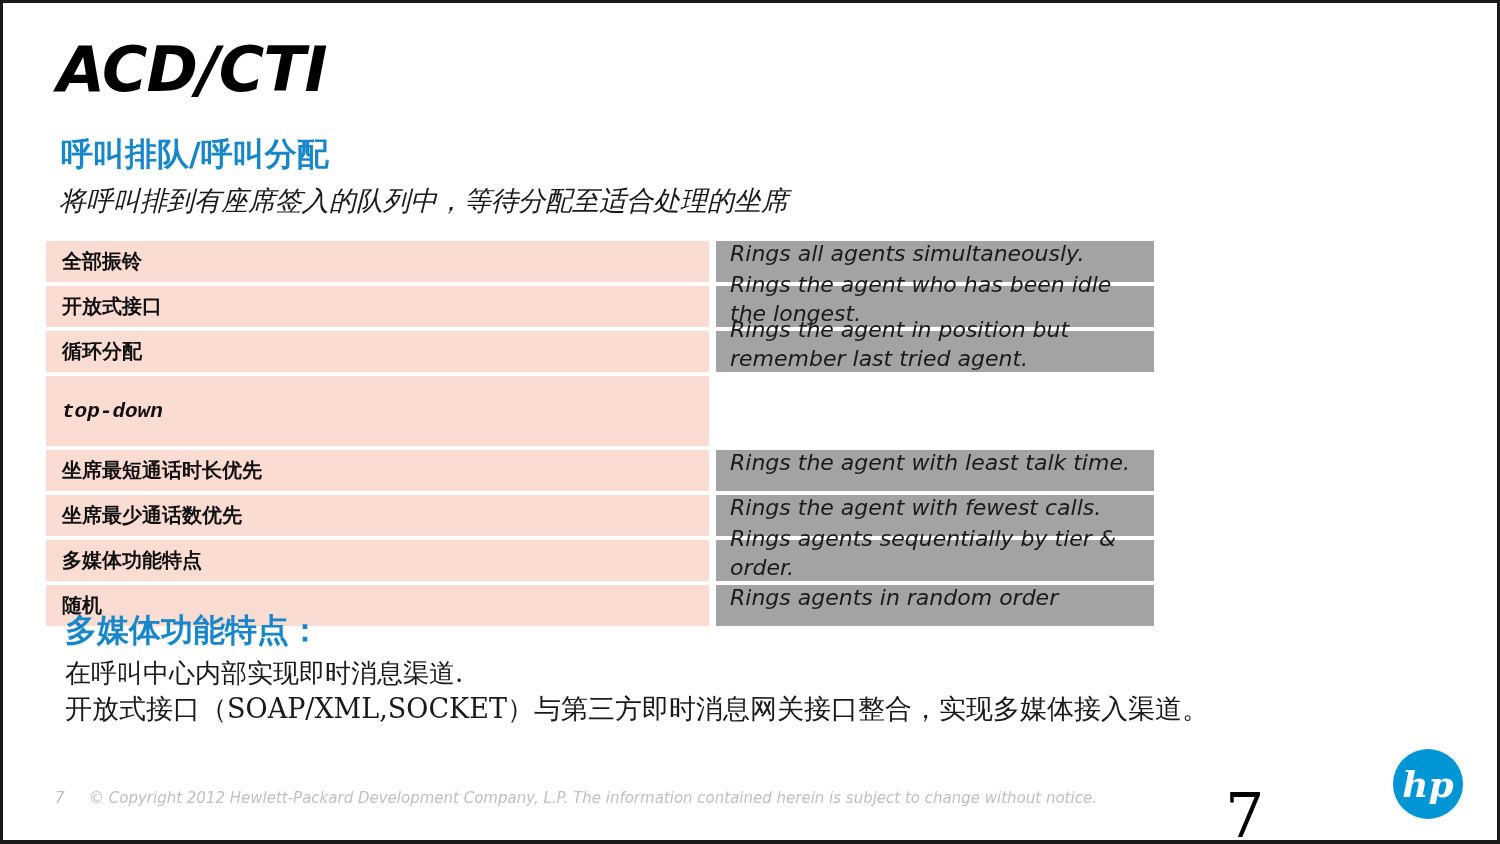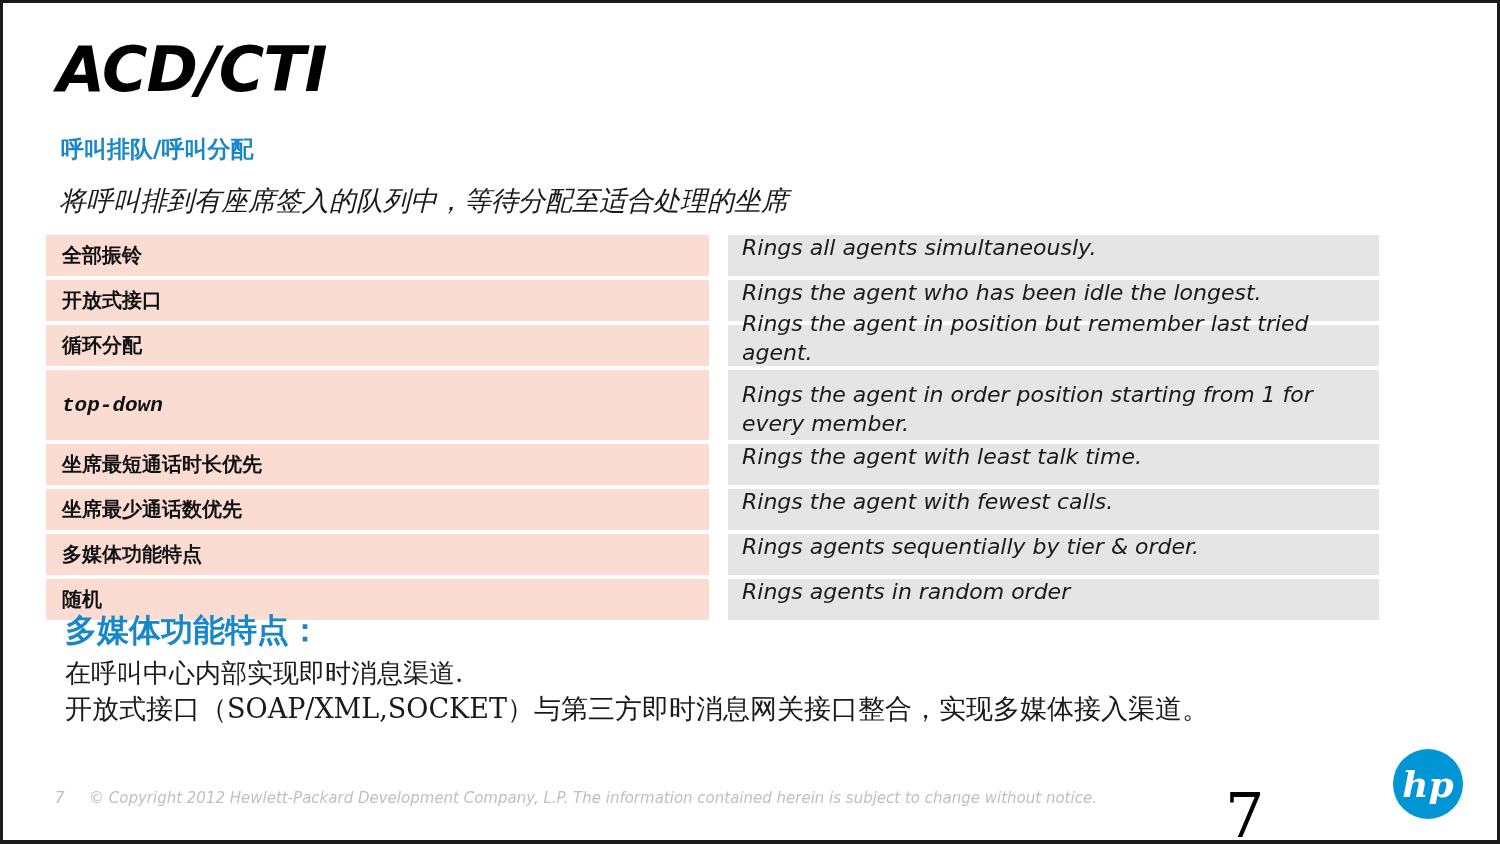--- a/index.html
+++ b/index.html
@@ -37,21 +37,21 @@
     letter-spacing: -1px;
     color: #000000;
     line-height: 1.05;
     white-space: nowrap;
   }
 
   
   .blue-heading {
     position: absolute;
     font-family: "DejaVu Sans", sans-serif;
-    font-size: 23px;
+    font-size: 32px;
     font-weight: bold;
     color: #1787C9;
     white-space: nowrap;
     line-height: 1.1;
   }
   #heading-queue {
     left: 58px;
     top: 134px;
   }
   #heading-multimedia {
@@ -70,22 +70,22 @@
     color: #1a1a1a;
     white-space: nowrap;
     line-height: 1.2;
     font-style: italic;
   }
 
   
   #routing-table {
     position: absolute;
     left: 43px;
-    top: 232px;
-    width: 1333px;
+    top: 238px;
+    width: 1108px;
   }
   .trow {
     display: flex;
     width: 100%;
     margin-bottom: 4px;
     align-items: stretch;
   }
   .tcell-left {
     width: 663px;
     flex: 0 0 663px;
@@ -104,31 +104,30 @@
     font-style: italic;
     font-weight: bold;
     font-size: 21px;
   }
   .tcell-gap {
     flex: 0 0 7px;
     background: #ffffff;
   }
   .tcell-right {
     flex: 1 1 auto;
-    background: #e5e5e5;
+    background: #a3a3a3;
     box-sizing: border-box;
     padding: 7px 14px 22px 14px;
     font-family: "DejaVu Sans", sans-serif;
     font-style: italic;
     font-size: 22px;
     color: #1a1a1a;
     line-height: 1.32;
     display: flex;
     align-items: center;
-    margin-left: 12px;
   }
   .trow.tall .tcell-left,
   .trow.tall .tcell-right {
     min-height: 58px;
   }
   .trow .tcell-left,
   .trow .tcell-right {
     min-height: 30px;
   }
   .trow.r0 .tcell-left, .trow.r0 .tcell-right,
@@ -235,21 +234,20 @@
 
     <div class="trow r2">
       <div class="tcell-left">循环分配</div>
       <div class="tcell-gap"></div>
       <div class="tcell-right">Rings the agent in position but remember last tried agent.</div>
     </div>
 
     <div class="trow r3 tall">
       <div class="tcell-left latin">top-down</div>
       <div class="tcell-gap"></div>
-      <div class="tcell-right">Rings the agent in order position starting from 1 for every member.</div>
     </div>
 
     <div class="trow r4">
       <div class="tcell-left">坐席最短通话时长优先</div>
       <div class="tcell-gap"></div>
       <div class="tcell-right">Rings the agent with least talk time.</div>
     </div>
 
     <div class="trow r5">
       <div class="tcell-left">坐席最少通话数优先</div>

